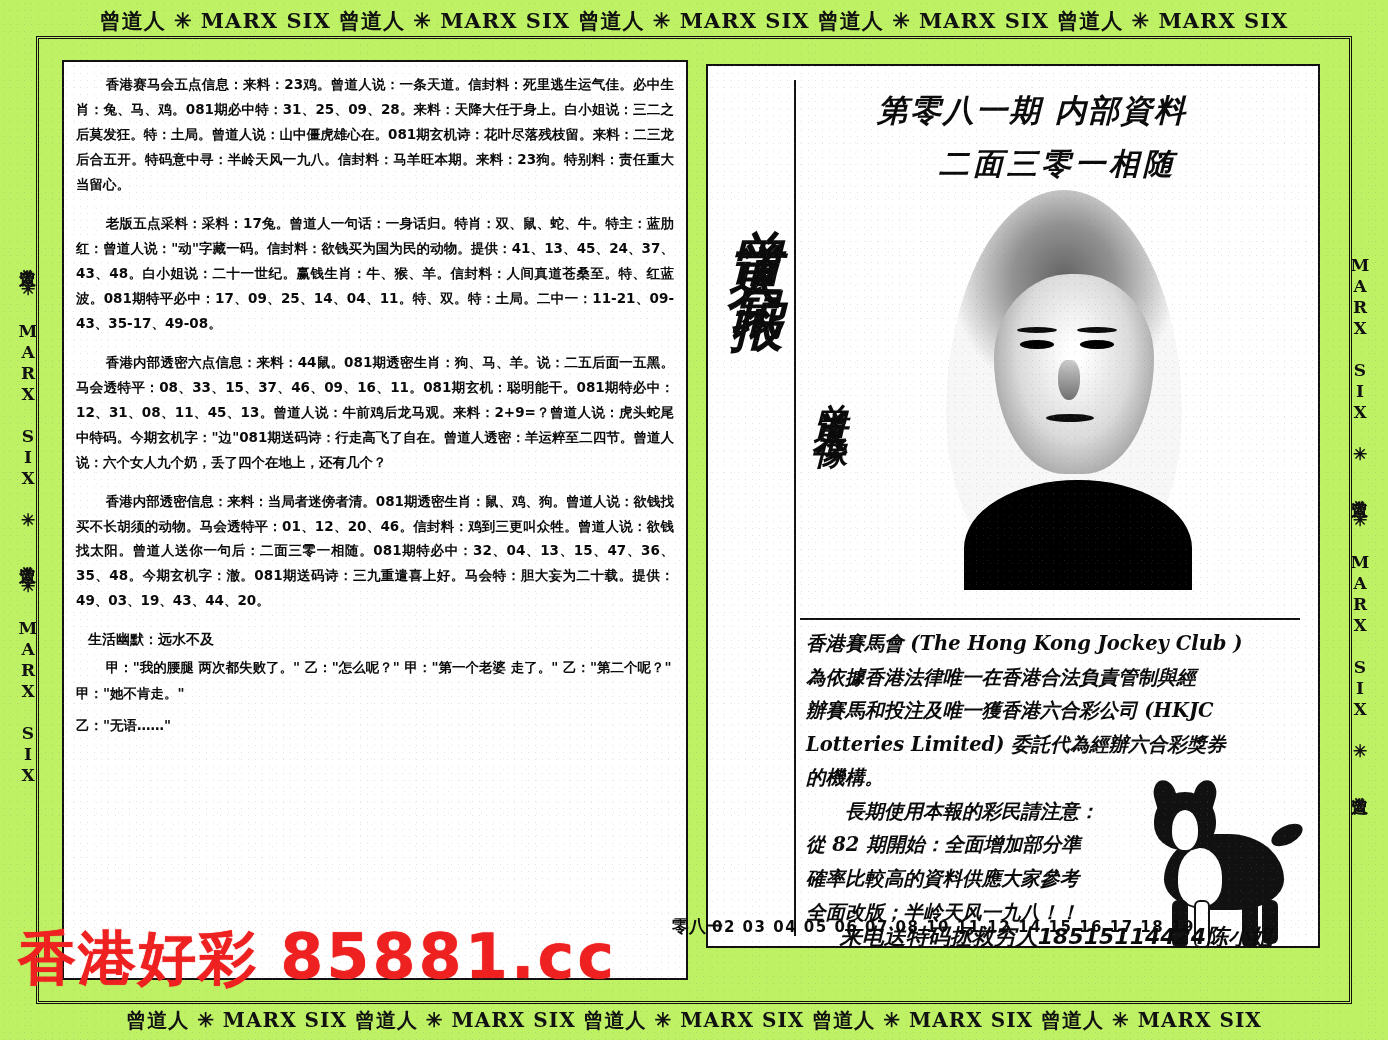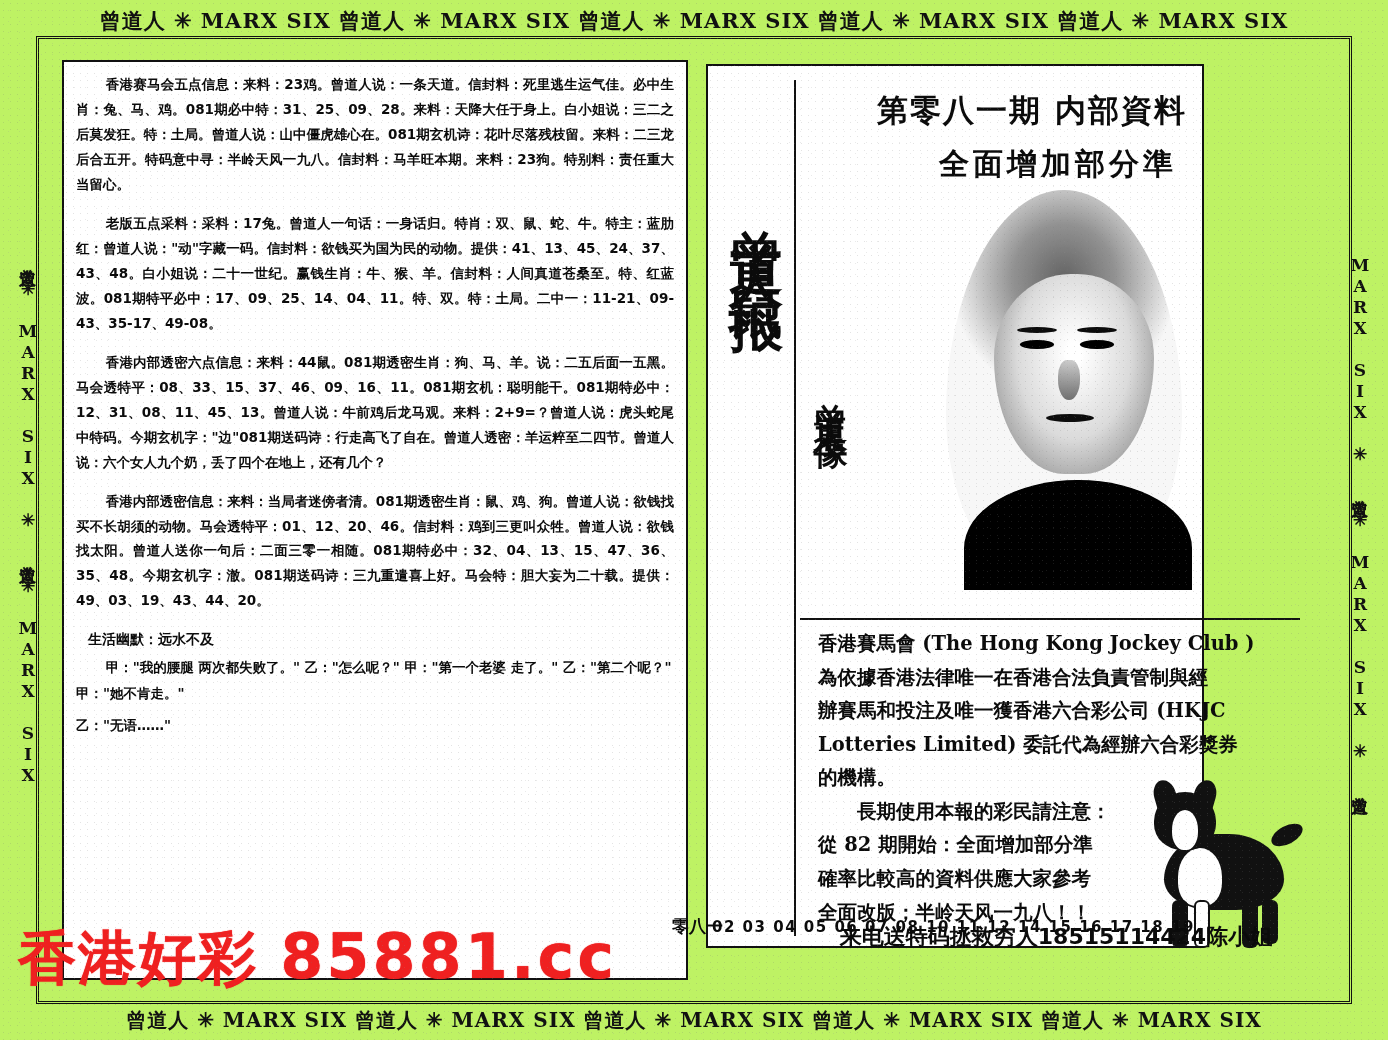--- a/index.html
+++ b/index.html
@@ -100,24 +100,25 @@
 
   
   .col-right {
     position: absolute;
     top: 8px; left: 648px;
     width: 626px; height: 920px;
   }
   .right-box {
     position: absolute;
     top: 4px; left: 6px;
-    width: 498px; height: 884px;
+    width: 614px; height: 884px;
     border: 2px solid #111;
     box-sizing: border-box;
     background: #fff;
+    font-style: italic;
   }
 
   .issue-title {
     position: absolute;
     top: 24px; left: 64px;
     width: 520px;
     font-family: "DejaVu Serif", serif;
     font-size: 31px;
     font-weight: bold;
     letter-spacing: 2px;
@@ -254,21 +255,21 @@
     position: absolute;
     top: 562px; left: 98px;
     width: 494px;
     font-family: "DejaVu Serif", serif;
     font-size: 19.5px;
     line-height: 1.62;
     color: #0b0b0b;
     font-weight: bold;
     text-align: justify;
   }
-  .hkjc-block p { margin: 0 0 2px 12px; }
+  .hkjc-block p { margin: 0 0 2px 0; }
   .hkjc-block p.indent { text-indent: 2em; }
   .hkjc-hotline {
     position: absolute;
     top: 856px; left: 98px;
     width: 500px;
     font-family: "DejaVu Sans", sans-serif;
     font-size: 22px;
     font-weight: bold;
     color: #0b0b0b;
     text-align: center;
@@ -415,21 +416,21 @@
       <p class="joke-line">甲："我的腰腿 两次都失败了。" 乙："怎么呢？" 甲："第一个老婆 走了。" 乙："第二个呢？" 甲："她不肯走。"</p>
       <p class="joke-line last">乙："无语……"</p>
     </div>
 
     <div class="col-right">
       <div class="right-box">
 
         <div class="right-divider-v"></div>
 
         <div class="issue-title">第零八一期 内部資料</div>
-        <div class="zodiac-line">全面增加部分準</div>
+        <div class="zodiac-line">二面三零一相随</div>
 
         <div class="vertical-banner">曾道人一鼠报</div>
 
         <div class="portrait-caption">曾道人玉像</div>
 
         <div class="portrait-wrap">
           <div class="portrait-oval">
             <div class="portrait-face"></div>
             <div class="brow left"></div>
             <div class="brow right"></div>

